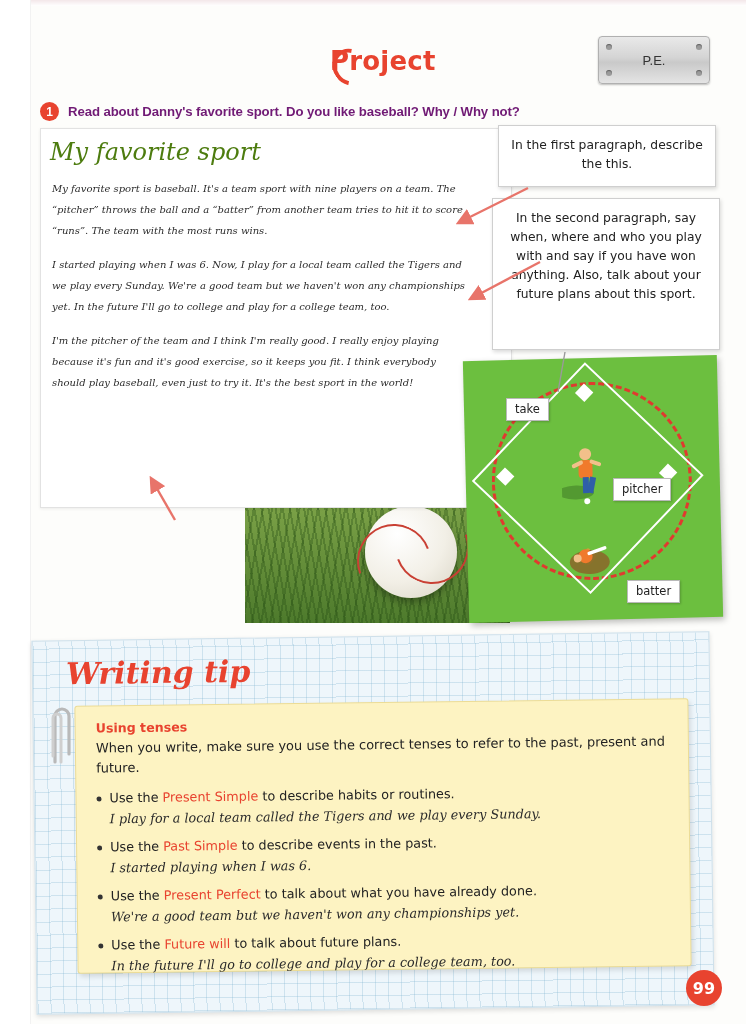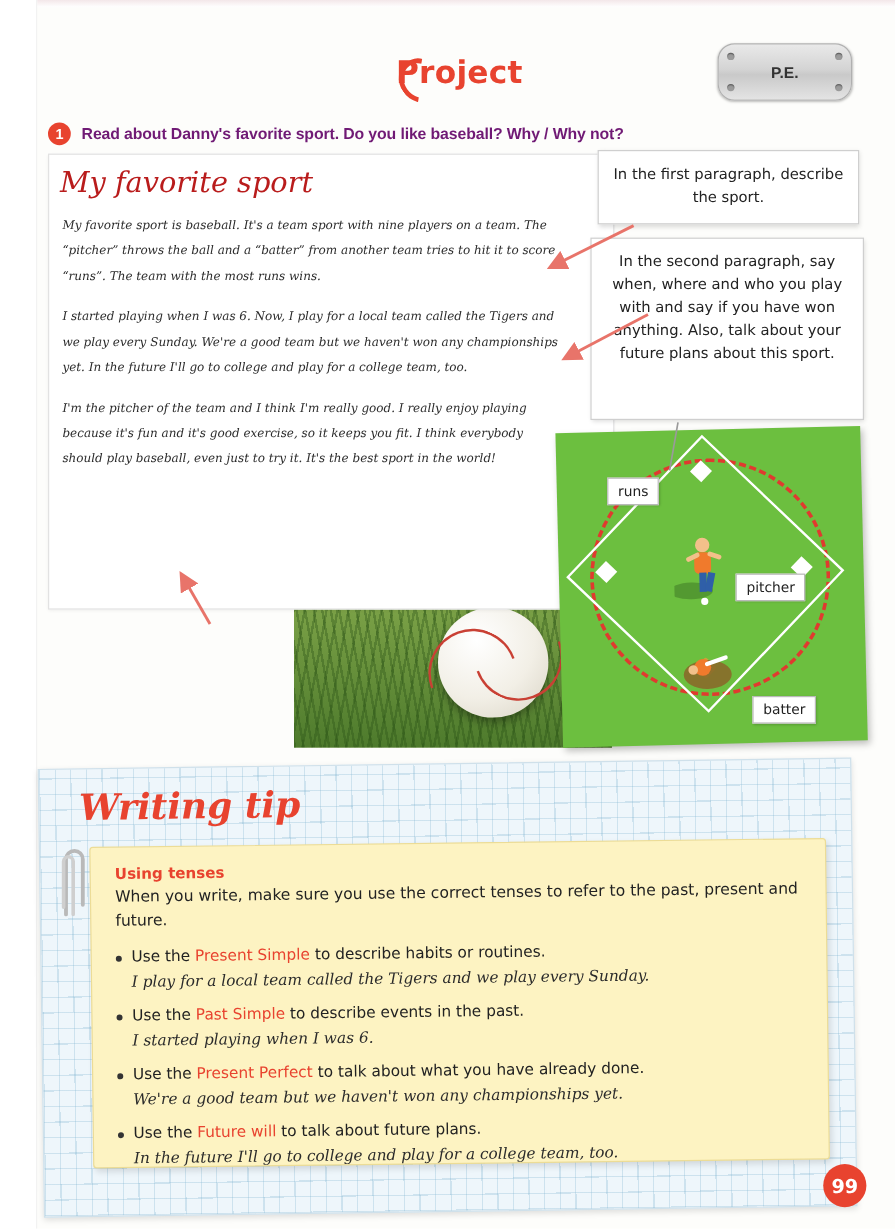--- a/index.html
+++ b/index.html
@@ -57,27 +57,27 @@
   }
 
   .pe-plate {
     position: absolute;
     right: 36px;
     top: 36px;
     width: 110px;
     height: 46px;
     background: linear-gradient(to bottom, #e9e9e9 0%, #d4d4d4 45%, #c9c9c9 55%, #e4e4e4 100%);
     border: 1px solid #b0b0b0;
-    border-radius: 14px;
+    border-radius: 4px;
     box-shadow: 0 1px 2px rgba(0,0,0,0.25);
     display: flex;
     align-items: center;
     justify-content: center;
     font-size: 13px;
-    font-weight: bold;
+    font-weight: normal;
     color: #333;
   }
   .pe-plate .screw {
     position: absolute;
     width: 6px; height: 6px;
     border-radius: 50%;
     background: #9b9b9b;
     box-shadow: inset 0 1px 1px rgba(0,0,0,0.4);
   }
   .pe-plate .s1 { left: 7px; top: 7px; }
@@ -126,21 +126,21 @@
     box-shadow: 0 1px 3px rgba(0,0,0,0.07);
     z-index: 5;
   }
   .essay-title {
     position: absolute;
     left: 50px;
     top: 138px;
     font-family: "DejaVu Serif", serif;
     font-style: italic;
     font-size: 24px;
-    color: #b91c1c;
+    color: #4d7c0f;
     z-index: 6;
   }
   .essay-body {
     position: absolute;
     left: 52px;
     top: 178px;
     width: 420px;
     z-index: 6;
   }
   .essay-body p {
@@ -464,21 +464,21 @@
   </div>
 
   <div class="text-panel"></div>
   <div class="essay-title">My favorite sport</div>
   <div class="essay-body">
     <p>My favorite sport is baseball. It's a team sport with nine players on a team. The “pitcher” throws the ball and a “batter” from another team tries to hit it to score “runs”. The team with the most runs wins.</p>
     <p>I started playing when I was 6. Now, I play for a local team called the Tigers and we play every Sunday. We're a good team but we haven't won any championships yet. In the future I'll go to college and play for a college team, too.</p>
     <p>I'm the pitcher of the team and I think I'm really good. I really enjoy playing because it's fun and it's good exercise, so it keeps you fit. I think everybody should play baseball, even just to try it. It's the best sport in the world!</p>
   </div>
 
-  <div class="callout callout-1">In the first paragraph, describe the sport.</div>
+  <div class="callout callout-1">In the first paragraph, describe the this.</div>
   <div class="callout callout-2">In the second paragraph, say when, where and who you play with and say if you have won anything. Also, talk about your future plans about this sport.</div>
 
   <svg class="arrow-svg" viewBox="0 0 746 1024">
     <defs>
       <marker id="ah" markerWidth="7" markerHeight="7" refX="5" refY="3.5" orient="auto">
         <polygon points="0 0, 7 3.5, 0 7" fill="#e8746a"></polygon>
       </marker>
     </defs>
     <line x1="528" y1="188" x2="460" y2="222" stroke="#e8746a" stroke-width="2.4" marker-end="url(#ah)"></line>
     <line x1="540" y1="262" x2="472" y2="298" stroke="#e8746a" stroke-width="2.4" marker-end="url(#ah)"></line>
@@ -508,21 +508,21 @@
 
       <svg class="player batter-fig" viewBox="0 0 52 44">
         <ellipse cx="26" cy="28" rx="20" ry="12" fill="#8a6a2a" opacity="0.9"></ellipse>
         <circle cx="22" cy="22" r="7" fill="#f07a2c"></circle>
         <rect x="24" y="18" width="20" height="3.5" rx="1.8" fill="#ffffff" transform="rotate(-18 24 20)"></rect>
         <circle cx="14" cy="24" r="4" fill="#f2c08a"></circle>
       </svg>
     </div>
   </div>
 
-  <div class="tag tag-runs">runs</div>
+  <div class="tag tag-runs">take</div>
   <div class="tag tag-pitcher">pitcher</div>
   <div class="tag tag-batter">batter</div>
 
   <div class="tip-panel"></div>
   <div class="tip-title">Writing tip</div>
 
   <svg class="paperclip" viewBox="0 0 28 70">
     <path d="M9 62 L9 16 A7 7 0 0 1 23 16 L23 54" fill="none" stroke="#b9b9b9" stroke-width="3.2" stroke-linecap="round"></path>
     <path d="M15 62 L15 18 A4 4 0 0 0 7 18 L7 56" fill="none" stroke="#cfcfcf" stroke-width="3" stroke-linecap="round"></path>
   </svg>

